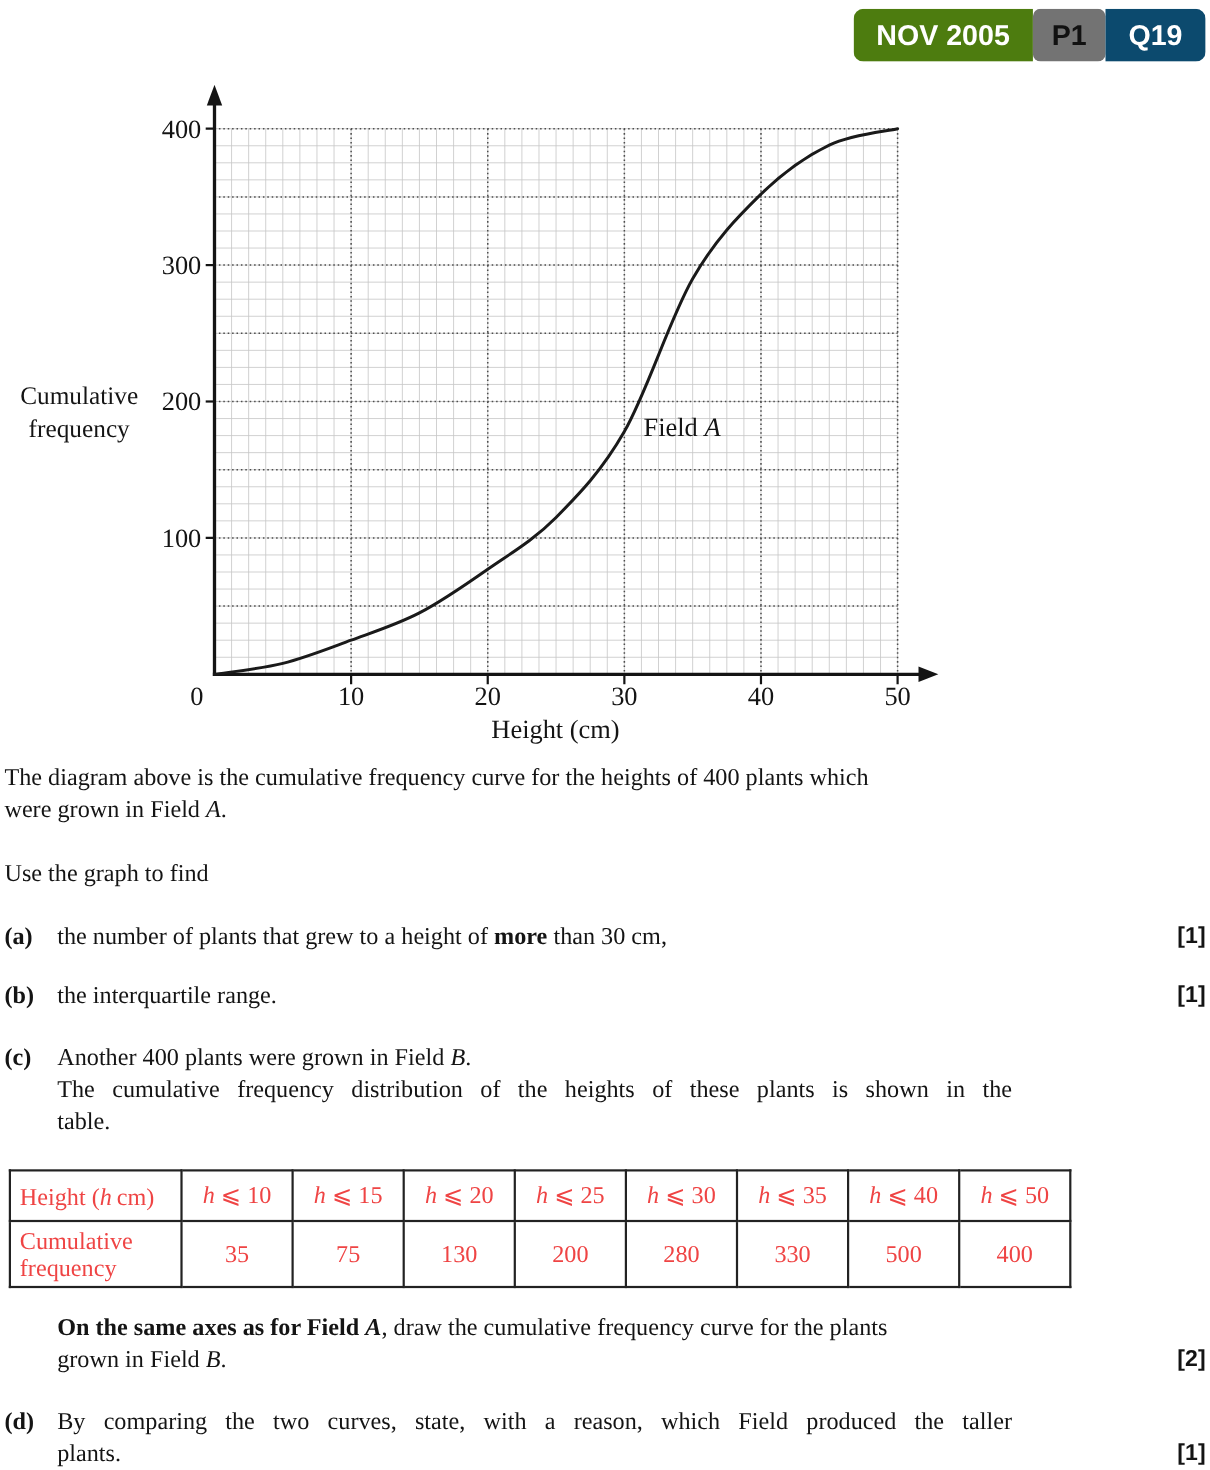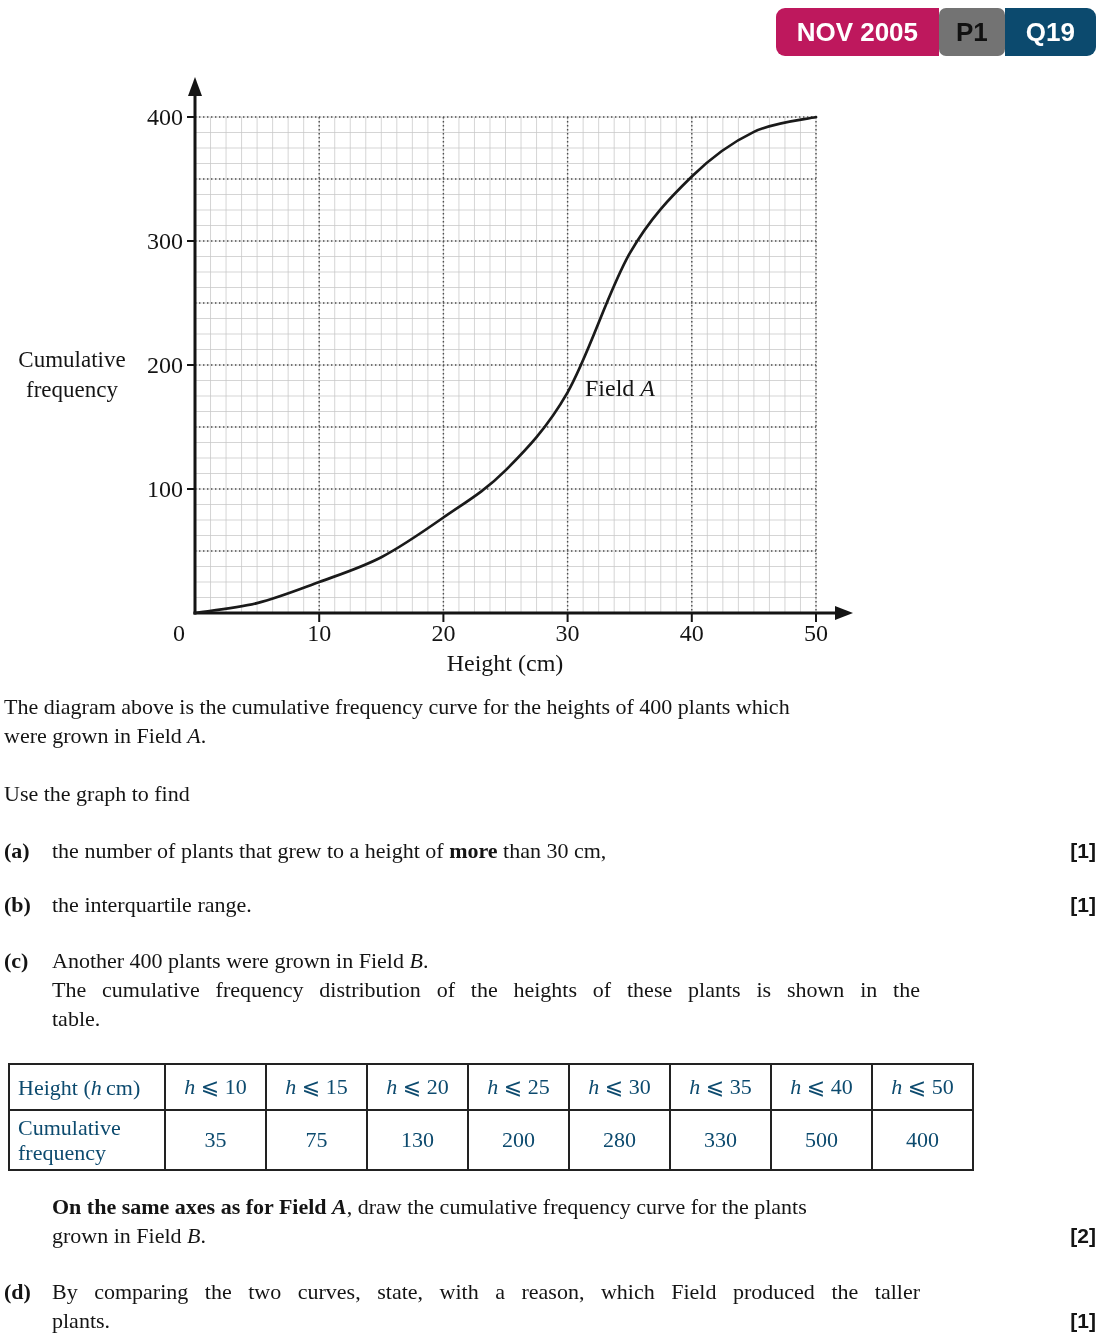--- a/index.html
+++ b/index.html
@@ -24,35 +24,35 @@
   .ptext{margin-left:48px;}
   .marks{
     position:absolute;right:0;top:0;
     font-family:"Liberation Sans","DejaVu Sans",sans-serif;font-weight:bold;font-size:21px;
   }
   .marks.second{top:29px;}
   .line{min-height:29px;}
   .stretch{text-align:justify;text-align-last:justify;width:868px;}
   
   .btable{
-    position:absolute;left:8px;top:1063px;border-collapse:collapse;font-size:22px;color:#0c4a6e;
+    position:absolute;left:8px;top:1063px;border-collapse:collapse;font-size:22px;color:#ef4444;
   }
   .btable td{border:2px solid #222222;padding:0;}
   .btable .rlabel{width:138px;text-align:left;padding:2px 8px;line-height:25px;}
   .btable .cell{width:99px;text-align:center;}
   .btable .r1 td{height:40px;}
   .btable .r2 td{height:54px;}
 </style>
 </head>
 <body>
 
 <div class="page">
 
   <div class="badge">
-    <span class="badge-seg green" style="background: #be185d; color: rgb(255, 255, 255);">NOV 2005</span>
+    <span class="badge-seg green" style="background: #4d7c0f; color: rgb(255, 255, 255);">NOV 2005</span>
     <span class="badge-seg white" style="background: #737373; color: rgb(17, 17, 17);">P1</span>
     <span class="badge-seg green" style="background: #0c4a6e; color: rgb(255, 255, 255);">Q19</span>
   </div>
 
   <svg id="chart-svg" width="880" height="618" viewBox="0 0 880 618">
       <line x1="195" y1="42" x2="195" y2="538" stroke="#c7c7c7" stroke-width="0.75"></line>
       <line x1="210.525" y1="42" x2="210.525" y2="538" stroke="#c7c7c7" stroke-width="0.75"></line>
       <line x1="226.05" y1="42" x2="226.05" y2="538" stroke="#c7c7c7" stroke-width="0.75"></line>
       <line x1="241.575" y1="42" x2="241.575" y2="538" stroke="#c7c7c7" stroke-width="0.75"></line>
       <line x1="257.1" y1="42" x2="257.1" y2="538" stroke="#c7c7c7" stroke-width="0.75"></line>

